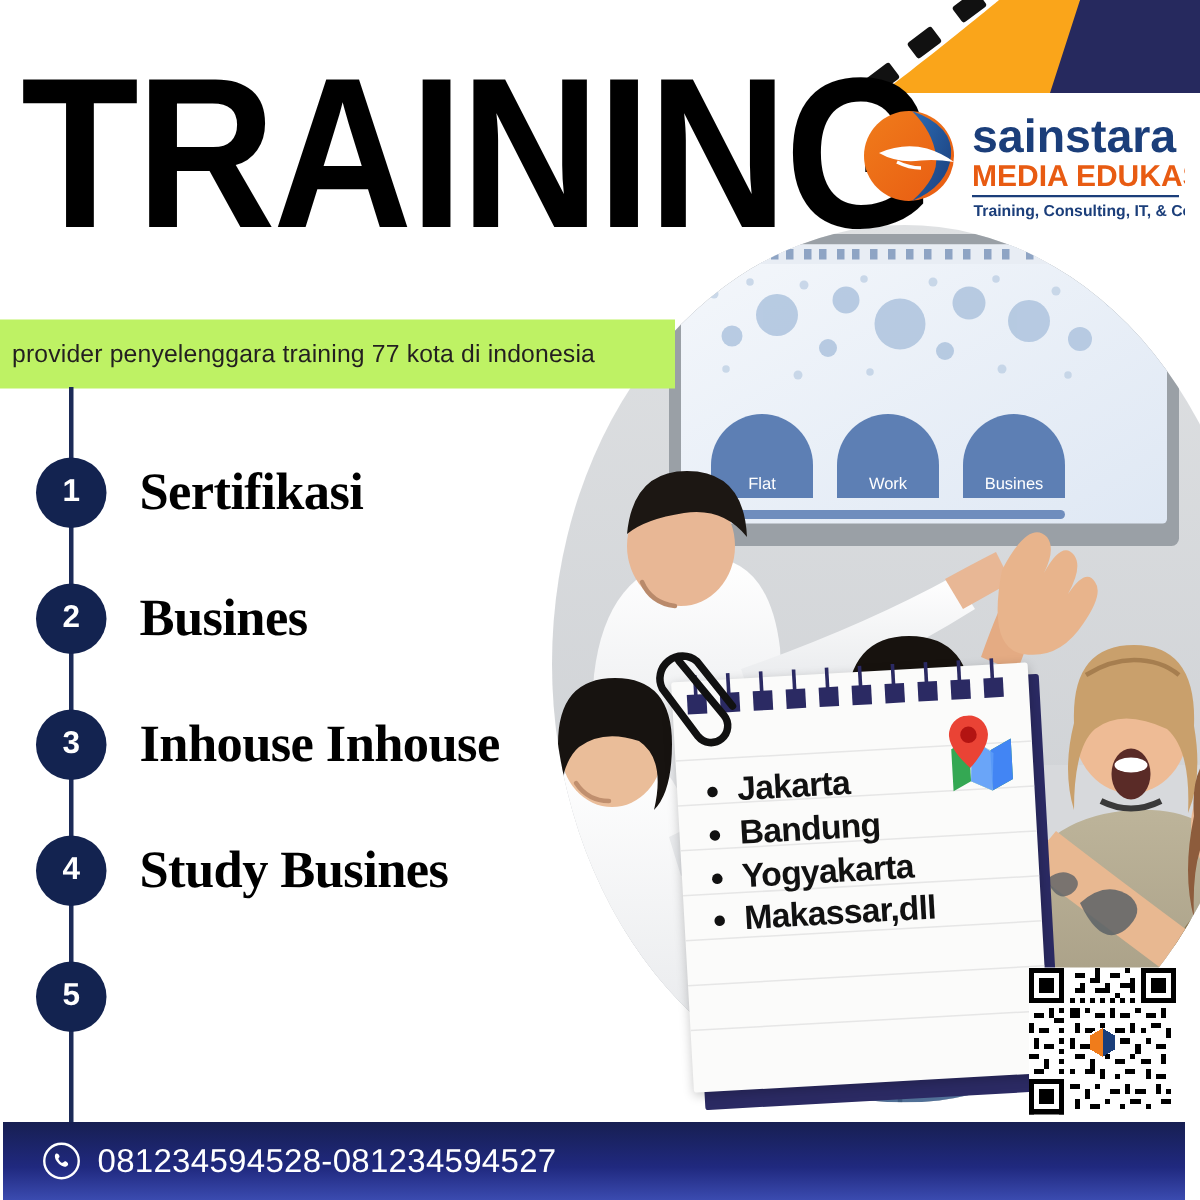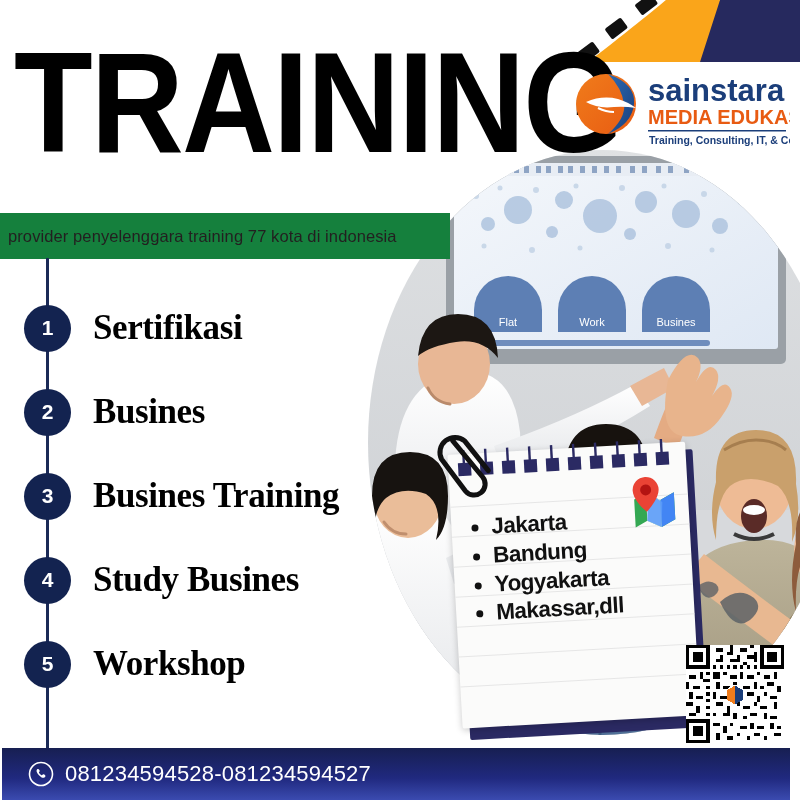--- a/index.html
+++ b/index.html
@@ -32,21 +32,21 @@
     position:absolute; left:14px; top:36px; z-index:6;
     font-family:"Liberation Sans", sans-serif;
     font-weight:bold; font-size:143px; line-height:0.94; color:#000000;
     letter-spacing:-2px; transform:scaleX(0.90); transform-origin:left top;
     white-space:nowrap;
   }
 
   
   .orange-band {
     position:absolute; left:0; top:213px; width:450px; height:46px;
-    background:#15803d; z-index:5; display:flex; align-items:center;
+    background:#bef264; z-index:5; display:flex; align-items:center;
   }
   .orange-band span {
     padding-left:8px; font-size:16.5px; color:#231f20; letter-spacing:0.1px;
     font-family:"Liberation Sans", sans-serif;
   }
 
   
   .timeline { position:absolute; left:0; top:258px; width:420px; height:500px; z-index:6; }
   .tl-line { position:absolute; left:46px; top:0; width:3px; height:498px; background:#1b2a57; }
   .tl-item { position:absolute; left:0; display:flex; align-items:center; height:56px; }
@@ -323,31 +323,30 @@
     <div class="tl-label">Sertifikasi</div>
   </div>
 
   <div class="tl-item" style="top:126px;">
     <div class="tl-badge">2</div>
     <div class="tl-label">Busines</div>
   </div>
 
   <div class="tl-item" style="top:210px;">
     <div class="tl-badge">3</div>
-    <div class="tl-label">Busines Training</div>
+    <div class="tl-label">Inhouse Inhouse</div>
   </div>
 
   <div class="tl-item" style="top:294px;">
     <div class="tl-badge">4</div>
     <div class="tl-label">Study Busines</div>
   </div>
 
   <div class="tl-item" style="top:378px;">
     <div class="tl-badge">5</div>
-    <div class="tl-label">Workshop</div>
   </div>
 </div>
 
 <div class="notepad">
   <div class="np-shadow"></div>
   <div class="np-paper">
     <div class="np-rule" style="top:52px;"></div>
     <div class="np-rule" style="top:82px;"></div>
     <div class="np-rule" style="top:112px;"></div>
     <div class="np-rule" style="top:142px;"></div>

